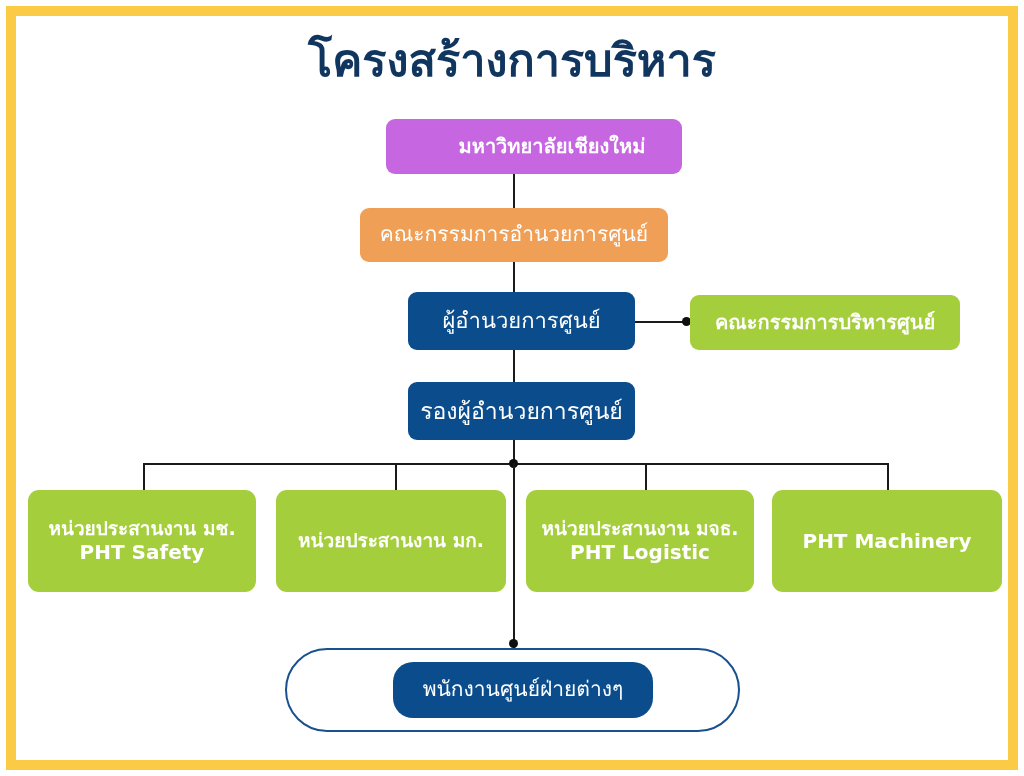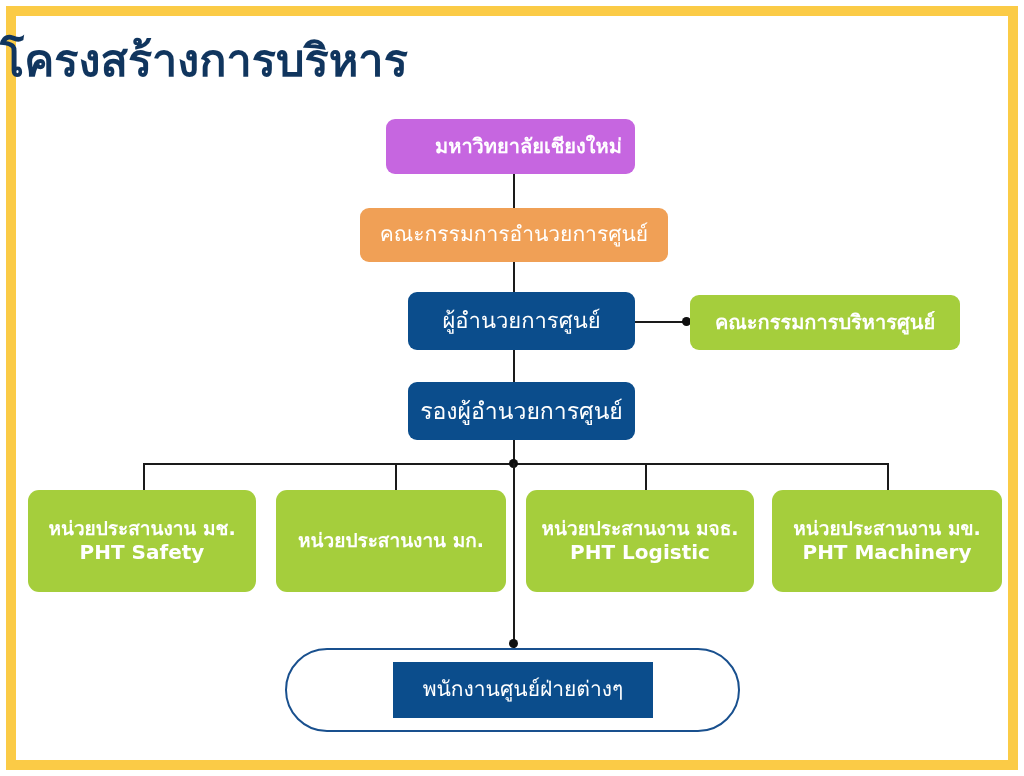--- a/index.html
+++ b/index.html
@@ -42,21 +42,21 @@
     width: 1024px;
     height: 776px;
   }
 
   
   .title {
     position: absolute;
     left: 0;
     top: 32px;
     width: 1024px;
-    text-align: left;
+    text-align: center;
     color: #10355E;
     font-size: 45px;
     font-weight: bold;
     line-height: 58px;
     letter-spacing: 0px;
     white-space: nowrap;
   }
 
   
   .node {
@@ -72,21 +72,21 @@
     line-height: 1.22;
   }
 
   .node-purple { background: #C666E0; }
   .node-orange { background: #F0A056; border-radius: 9px; }
   .node-navy   { background: #0B4D8C; }
   .node-green  { background: #A5CE3C; font-weight: bold; }
 
   
   #node-university {
-    left: 386px; top: 119px; width: 249px; height: 55px;
+    left: 386px; top: 119px; width: 296px; height: 55px;
     font-size: 20px; font-weight: bold; padding-left: 44px;
   }
   #node-steering-committee {
     left: 360px; top: 208px; width: 308px; height: 54px;
     font-size: 21px;
   }
   #node-director {
     left: 408px; top: 292px; width: 227px; height: 58px;
     font-size: 22px;
   }
@@ -121,21 +121,21 @@
     left: 285px; top: 648px;
     width: 455px; height: 84px;
     border: 2px solid #19508E;
     border-radius: 44px;
     background: #ffffff;
     box-sizing: border-box;
   }
   #node-staff {
     left: 393px; top: 662px; width: 260px; height: 56px;
     font-size: 21px;
-    border-radius: 0;
+    border-radius: 20px;
   }
 
   
   .conn {
     position: absolute;
     background: #1A1A1A;
   }
   .conn-v { width: 2px; }
   .conn-h { height: 2px; }
   .dot {
@@ -195,21 +195,20 @@
     <div class="node node-green node-unit" id="node-unit-1">
       <span class="line line-th">หน่วยประสานงาน มก.</span>
     </div>
 
     <div class="node node-green node-unit" id="node-unit-2">
       <span class="line line-th">หน่วยประสานงาน มจธ.</span>
       <span class="line line-en">PHT Logistic</span>
     </div>
 
     <div class="node node-green node-unit" id="node-unit-3">
-      <span class="line line-th">หน่วยประสานงาน มข.</span>
       <span class="line line-en">PHT Machinery</span>
     </div>
 
     <div id="staff-pill"></div>
     <div class="node node-navy" id="node-staff">พนักงานศูนย์ฝ่ายต่างๆ</div>
 
   </div>
 </div>
 
 </body></html>

